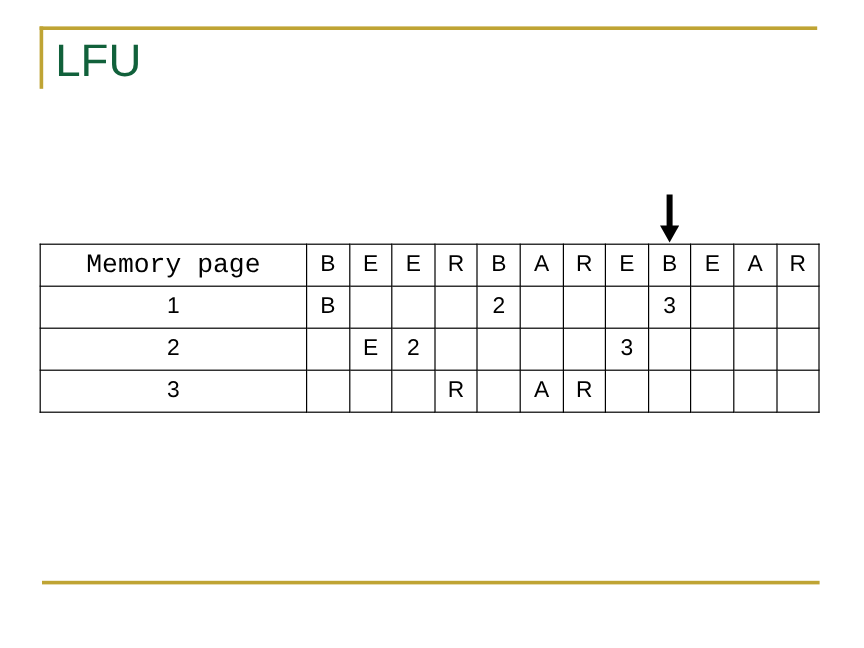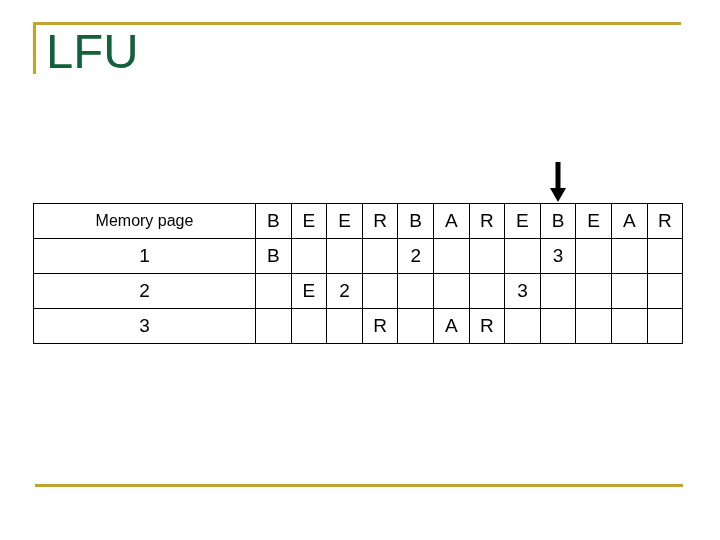--- a/index.html
+++ b/index.html
@@ -23,21 +23,21 @@
     width: 648px;
     height: 52px;
     border-top: 3px solid #bfa434;
     border-left: 3px solid #bfa434;
     box-sizing: border-box;
   }
   #slide-title {
     position: absolute;
     left: 46px;
     top: 28px;
-    font-size: 49px;
+    font-size: 38px;
     line-height: 46px;
     color: #11613b;
     font-weight: normal;
     letter-spacing: 0px;
     white-space: nowrap;
   }
 
   
   #bottom-rule {
     position: absolute;
@@ -73,21 +73,22 @@
     padding: 0;
     text-align: center;
     vertical-align: middle;
     font-size: 19px;
     font-weight: normal;
     color: #000000;
     overflow: hidden;
     white-space: nowrap;
   }
   #trace-table th.hdr-label {
-    font-size: 16px;
+    font-size: 22px;
+    font-family: Liberation Mono, monospace;
   }
   .col-label { width: 222px; }
   .col-ref   { width: 35.6px; }
 
   td.cell-val.hit  { color: #cc99dd; }
   td.cell-val.freq { color: #a81f1f; }
   td.cell-val      { font-size: 19px; }
 </style>
 </head>
 <body>

